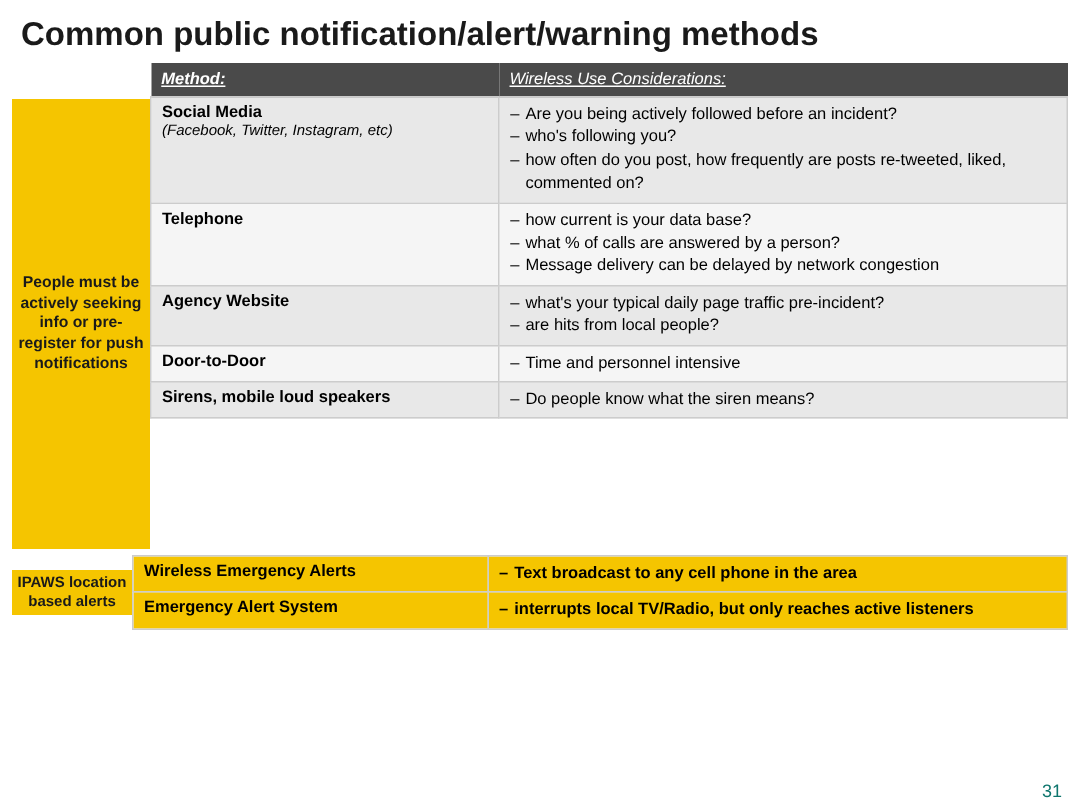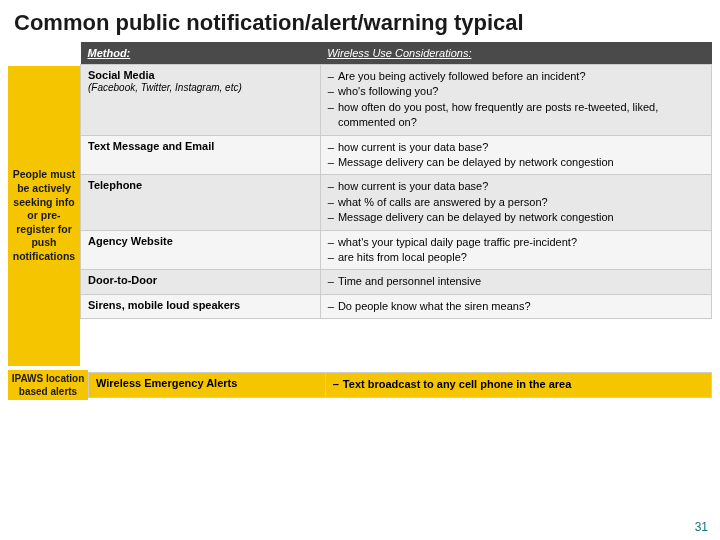--- a/index.html
+++ b/index.html
@@ -22,21 +22,21 @@
     .main-container {
       display: flex;
       flex-direction: row;
       padding: 0 8px 4px 8px;
       gap: 0;
     }
 
     .left-labels {
       display: flex;
       flex-direction: column;
-      width: 72px;
+      width: 92px;
       flex-shrink: 0;
     }
 
     .yellow-label {
       background: #f5c500;
       display: flex;
       align-items: center;
       justify-content: center;
       text-align: center;
       font-size: 10.5px;
@@ -140,21 +140,21 @@
     }
 
     .bottom-table-area table tr td {
       background: #f5c500 !important;
       font-weight: bold;
     }
   </style>
 </head>
 <body>
 
-<div class="page-title">Common public notification/alert/warning typical</div>
+<div class="page-title">Common public notification/alert/warning methods</div>
 
 <div class="main-container">
 
   <div class="left-labels">
     <div style="height: 24px;"></div>
     <div class="yellow-label" style="flex:1; min-height: 300px;">
       <span>People must be actively seeking info or pre-register for push notifications</span>
     </div>
   </div>
 
@@ -178,33 +178,20 @@
                 <span class="dash">–</span>
                 <span>who's following you?</span>
               </div>
               <div class="dash-item">
                 <span class="dash">–</span>
                 <span>how often do you post, how frequently are posts re-tweeted, liked, commented on?</span>
               </div>
             </td>
           </tr>
           <tr>
-            <td class="method-col">Text Message and Email</td>
-            <td class="considerations-col">
-              <div class="dash-item">
-                <span class="dash">–</span>
-                <span>how current is your data base?</span>
-              </div>
-              <div class="dash-item">
-                <span class="dash">–</span>
-                <span>Message delivery can be delayed by network congestion</span>
-              </div>
-            </td>
-          </tr>
-          <tr>
             <td class="method-col">Telephone</td>
             <td class="considerations-col">
               <div class="dash-item">
                 <span class="dash">–</span>
                 <span>how current is your data base?</span>
               </div>
               <div class="dash-item">
                 <span class="dash">–</span>
                 <span>what % of calls are answered by a person?</span>
               </div>
@@ -259,18 +246,27 @@
       <tbody id="bottom-table-body">
       <tr>
             <td class="method-col">Wireless Emergency Alerts</td>
             <td class="considerations-col">
               <div class="dash-item">
                 <span class="dash">–</span>
                 <span>Text broadcast to any cell phone in the area</span>
               </div>
             </td>
           </tr>
+          <tr>
+            <td class="method-col">Emergency Alert System</td>
+            <td class="considerations-col">
+              <div class="dash-item">
+                <span class="dash">–</span>
+                <span>interrupts local TV/Radio, but only reaches active listeners</span>
+              </div>
+            </td>
+          </tr>
         </tbody>
     </table>
   </div>
 </div>
 
 <div class="page-number">31</div>
 
 </body></html>

